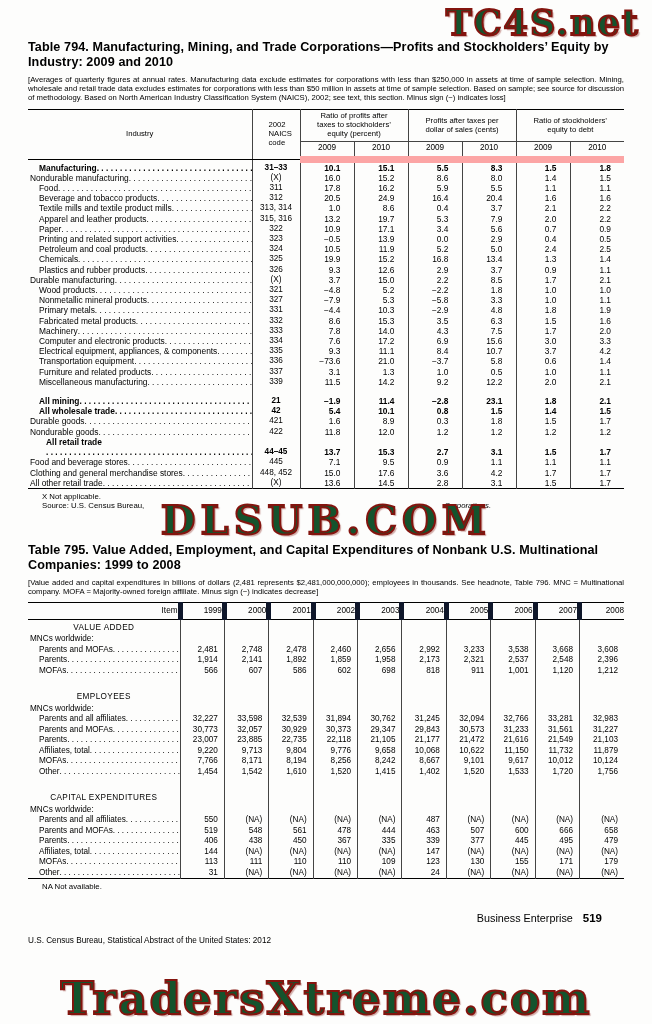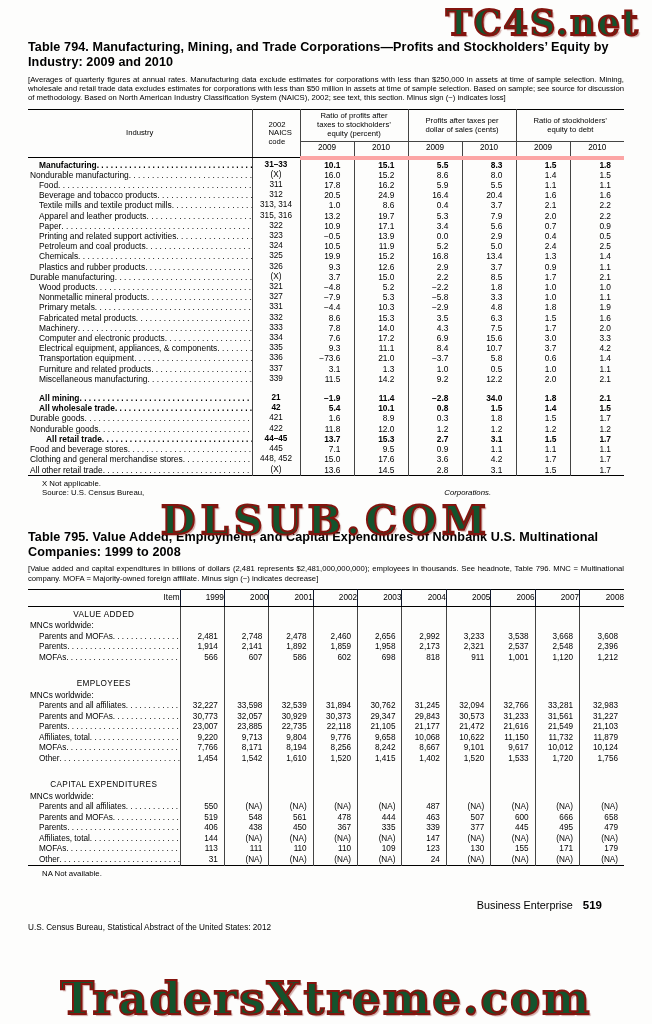--- a/index.html
+++ b/index.html
@@ -16,39 +16,39 @@
 
   table { border-collapse:collapse; width:596px; table-layout:fixed; margin-top:7px;
           border-top:1px solid #000; border-bottom:1px solid #000; }
   th, td { font-weight:normal; vertical-align:bottom; }
 
   
   .t794 thead th { font-size:7.7px; line-height:8.8px; text-align:center; vertical-align:middle; padding:2px 16px; }
   .t794 .thind   { border-bottom:1px solid #000; }
   .t794 .thnaics { border-left:1px solid #444; border-bottom:1px solid #000; }
   .t794 .grp     { border-left:1px solid #444; border-bottom:1px solid #444; }
-  .t794 .yr      { border-left:1px solid #444; border-bottom:4px solid #fca5a5; font-size:8.2px; padding:2px 0 3px; }
+  .t794 .yr      { border-left:1px solid #444; border-bottom:7px solid #fca5a5; font-size:8.2px; padding:2px 0 3px; }
   .t794 tbody td { font-size:8.4px; line-height:10.2px; }
   .t794 .cl  { padding-left:2px; }
   .t794 .cn  { text-align:center; border-left:1px solid #444; font-size:8.2px; }
   .t794 .cv  { text-align:right; padding-right:13px; border-left:1px solid #444; }
   .t794 .spc td { height:9px; }
 
   .lw { display:flex; align-items:baseline; overflow:hidden; }
   .i1 > .lw { padding-left:9px; }
-  .i2 > .lw { padding-left:16px; }
+  .i2 > .lw { padding-left:16px;flex-direction:column; }
   .lt { white-space:nowrap; }
   .ld { flex:1 1 auto; overflow:hidden; white-space:nowrap; }
   .ld::after { content:" . . . . . . . . . . . . . . . . . . . . . . . . . . . . . . . . . . . . . . . . . . . . . . . . . . . . . . . . . . . . . . . ."; }
   .b { font-weight:bold; }
 
   
   .t795 { margin-top:6px; }
   .t795 thead th { font-size:8.2px; line-height:9px; border-bottom:1px solid #000; padding:3px 0 4px; text-align:right; vertical-align:middle; }
-  .t795 .thyr { border-left:1px solid #0f172a;padding-left:20px; }
+  .t795 .thyr { border-left:5px solid #0f172a;padding-left:20px; }
   .t795 tbody td { font-size:8.2px; line-height:10.5px; }
   .t795 .ci { padding-left:2px; }
   .t795 .ind > .lw { padding-left:9px; }
   .t795 .sec { text-align:center; padding:3px 0 1px; letter-spacing:0.4px; }
   .t795 .cv795 { text-align:right; padding-right:6px; border-left:1px solid #444; }
   .t795 .spc td { height:13px; }
 
   
   .fn   { font-size:7.8px; line-height:9.4px; margin-top:3px; padding-left:14px; }
   .srcline { font-size:7.8px; line-height:9.4px; padding-left:14px; }
@@ -462,21 +462,21 @@
             <td class="cl i1 b">
               <div class="lw">
                 <span class="lt">All mining</span>
                 <span class="ld"></span>
               </div>
             </td>
             <td class="cn b">21</td>
             <td class="cv b">−1.9</td>
             <td class="cv b">11.4</td>
             <td class="cv b">−2.8</td>
-            <td class="cv b">34.0</td>
+            <td class="cv b">23.1</td>
             <td class="cv b">1.8</td>
             <td class="cv b">2.1</td>
           </tr>
           <tr>
             <td class="cl i1 b">
               <div class="lw">
                 <span class="lt">All wholesale trade</span>
                 <span class="ld"></span>
               </div>
             </td>

